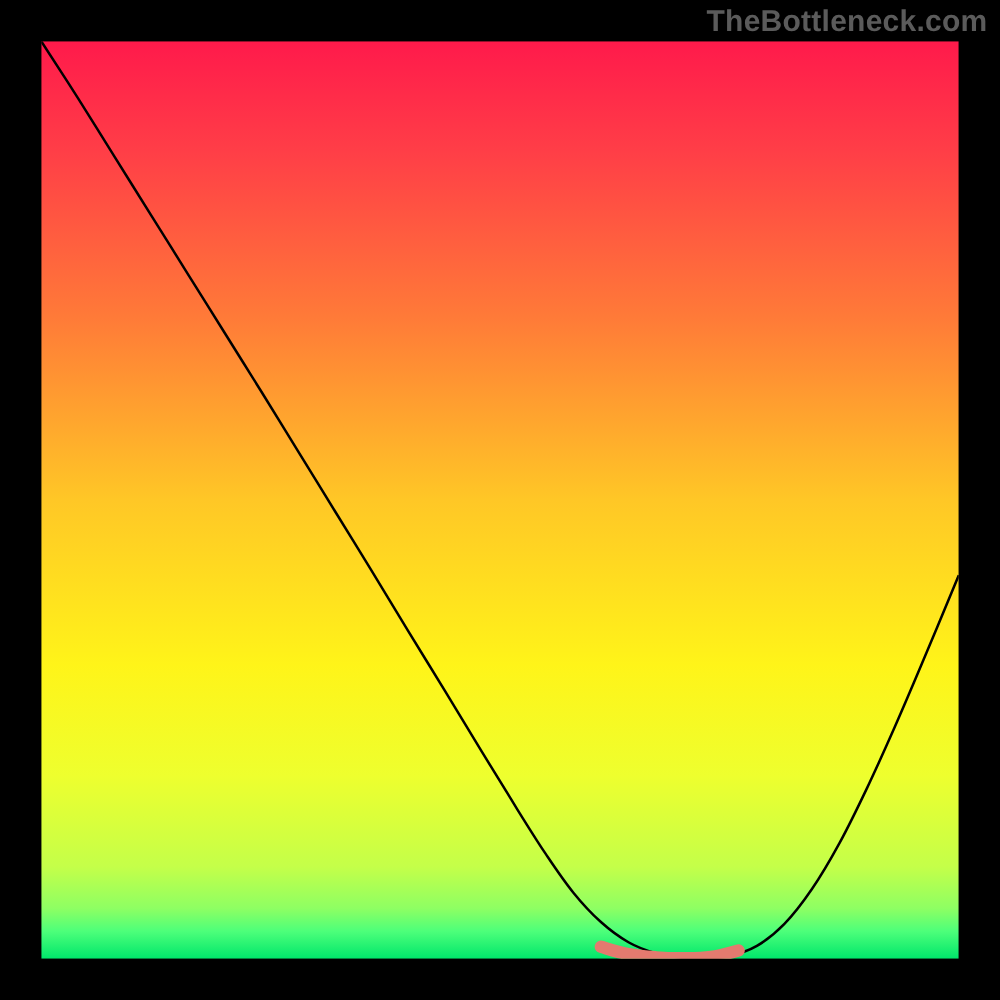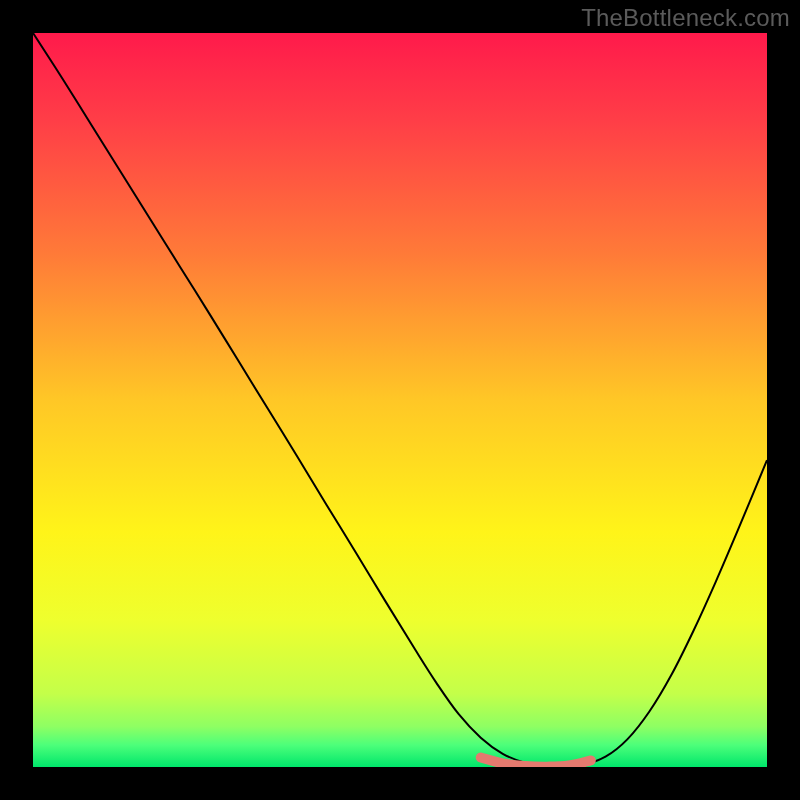--- a/index.html
+++ b/index.html
@@ -25,21 +25,21 @@
     top: 33px;
     width: 734px;
     height: 734px;
   }
   .watermark {
     position: absolute;
     top: 4px;
     right: 10px;
     color: #5b5b5b;
     font-size: 24px;
-    font-weight: 400;
+    font-weight: 700;
     letter-spacing: 0.2px;
     z-index: 10;
   }
   svg {
     display: block;
   }
 </style>
 </head>
 <body>
 

